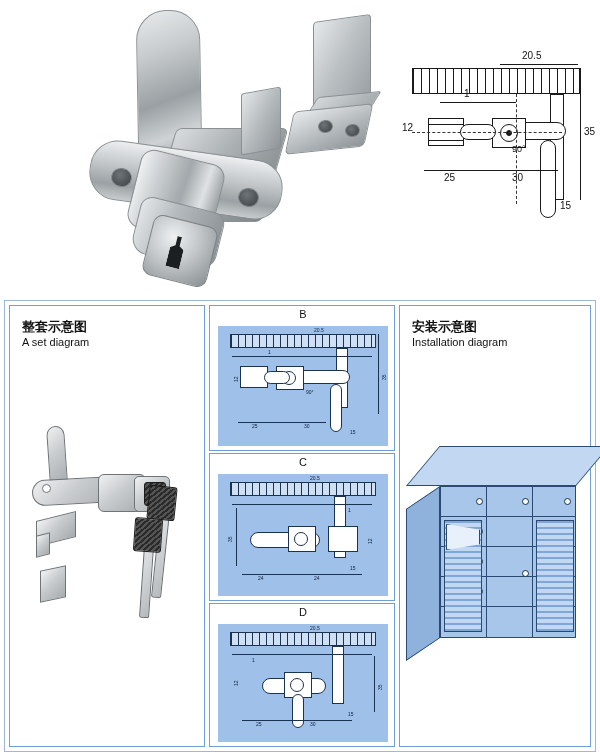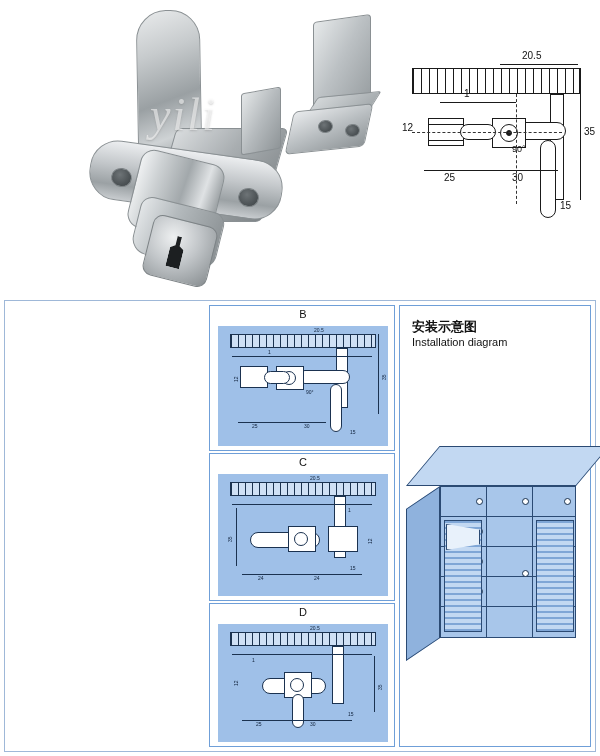--- a/index.html
+++ b/index.html
@@ -304,21 +304,20 @@
       <div class="hole hole-d"></div>
       <div class="metal plate"></div>
       <div class="hole hole-a"></div>
       <div class="hole hole-b"></div>
       <div class="metal barrel"></div>
       <div class="metal barrel-ring"></div>
       <div class="face"></div>
       <div class="keyway"></div>
     </div>
 
-    <div class="watermark">yili</div>
 
     <div class="tech-top">
 
       <div class="hatch" style="left:12px; top:8px; width:168px; height:26px;"></div>
 
       <div class="box-out" style="left:150px; top:34px; width:14px; height:106px; background:#fff;"></div>
 
       <div class="pill" style="left:108px; top:62px; width:58px; height:18px;"></div>
 
       <div class="box-out" style="left:92px; top:58px; width:34px; height:30px; background:#fff;"></div>
@@ -345,20 +344,40 @@
       <div class="dim" style="left:112px; top:112px;">30</div>
       <div class="dim" style="left:160px; top:140px;">15</div>
       <div class="dim" style="left:112px; top:84px; font-size:9px;">90°</div>
       <div class="dash-h" style="left:12px; top:72px; width:150px;"></div>
       <div class="dash-v" style="left:116px; top:34px; height:110px;"></div>
     </div>
   </div>
 
   <div class="bottom-section">
 
+    <div class="panel" style="left:4px; top:4px; width:196px; height:442px;">
+      <div class="panel-title-cn" style="position:absolute; left:12px; top:12px;">整套示意图</div>
+      <div class="panel-title-en" style="position:absolute; left:12px; top:30px;">A set diagram</div>
+
+      <div class="gpart" style="left:38px; top:120px; width:18px; height:60px; border-radius:9px 9px 2px 2px; transform:rotate(-4deg);"></div>
+      <div class="gpart" style="left:22px; top:172px; width:92px; height:26px; border-radius:13px; transform:rotate(-3deg);"></div>
+      <div class="bcirc" style="left:32px; top:178px; width:9px; height:9px; border-color:#6f7477;"></div>
+      <div class="bcirc" style="left:92px; top:180px; width:9px; height:9px; border-color:#6f7477;"></div>
+      <div class="gpart" style="left:88px; top:168px; width:48px; height:38px; border-radius:6px;"></div>
+      <div class="gpart" style="left:124px; top:170px; width:36px; height:36px; border-radius:5px;"></div>
+      <div class="keyhead" style="left:134px; top:176px; width:22px; height:24px;"></div>
+      <div class="gpart" style="left:26px; top:210px; width:40px; height:26px; transform:skewY(-14deg);"></div>
+      <div class="gpart" style="left:26px; top:228px; width:14px; height:22px; transform:skewY(-14deg);"></div>
+      <div class="gpart" style="left:30px; top:262px; width:26px; height:32px; transform:skewY(-12deg);"></div>
+
+      <div class="key" style="left:146px; top:196px; width:10px; height:96px; transform:rotate(6deg); border-radius:2px;"></div>
+      <div class="keyhead" style="left:138px; top:180px; width:28px; height:34px; transform:rotate(6deg);"></div>
+      <div class="key" style="left:132px; top:226px; width:10px; height:86px; transform:rotate(4deg); border-radius:2px;"></div>
+      <div class="keyhead" style="left:124px; top:212px; width:28px; height:34px; transform:rotate(4deg);"></div>
+    </div>
 
     <div class="panel" style="left:204px; top:4px; width:186px; height:146px;">
       <div class="mini-label" style="left:0; top:2px; width:186px;">B</div>
       <div class="blue-fig" style="left:8px; top:20px; width:170px; height:120px;">
         <div class="bhatch" style="left:12px; top:8px; width:146px; height:14px;"></div>
         <div class="bwhite" style="left:118px; top:22px; width:12px; height:60px;"></div>
         <div class="bpill" style="left:80px; top:44px; width:52px; height:14px;"></div>
         <div class="bwhite" style="left:58px; top:40px; width:28px; height:24px;"></div>
         <div class="bcirc" style="left:64px; top:45px; width:14px; height:14px;"></div>
         <div class="bwhite" style="left:22px; top:40px; width:28px; height:22px;"></div>

